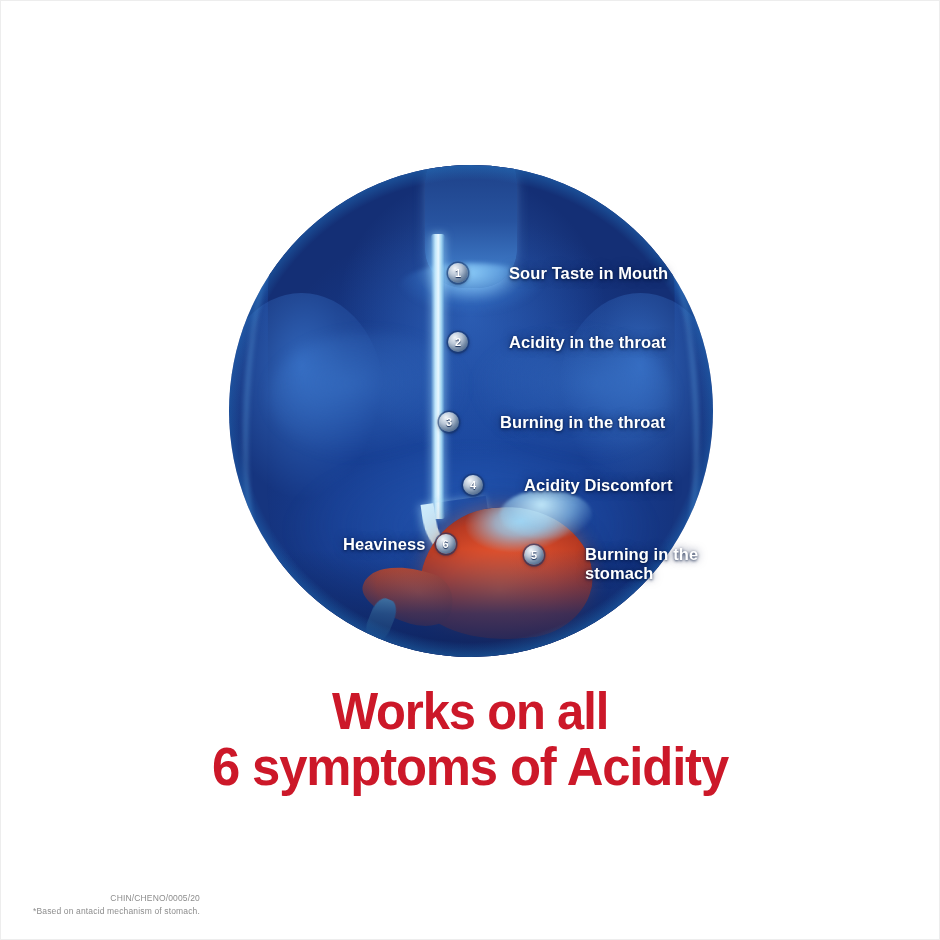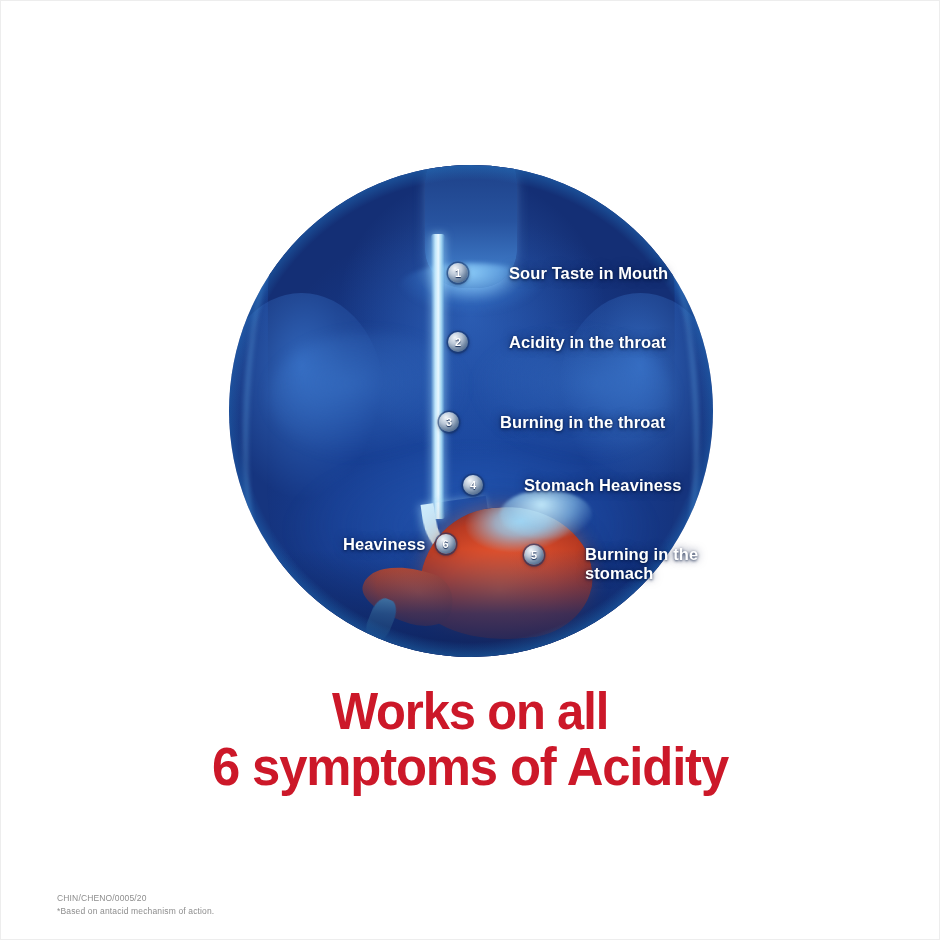--- a/index.html
+++ b/index.html
@@ -212,25 +212,26 @@
     line-height:1.04;
     letter-spacing:-1.2px;
     transform:scaleX(.94);
   }
   .headline .l1{display:block;}
   .headline .l2{display:block;font-size:54px;}
 
   
   .footer{
     position:absolute;
-    left:56px;bottom:22px;
+    left:32px;bottom:22px;
     color:#8d8d8d;
     font-size:8.5px;
     line-height:1.45;
     letter-spacing:.15px;
+    text-align:right;
   }
   .footer div{white-space:nowrap;}
 </style>
 </head>
 <body>
 
 <div class="page">
 
   <div class="illus-wrap">
     <div class="illus">
@@ -270,36 +271,36 @@
     <span class="txt">Acidity in the throat</span>
   </div>
 
   <div class="label" id="lbl-3">
     <span class="badge">3</span>
     <span class="txt">Burning in the throat</span>
   </div>
 
   <div class="label" id="lbl-4">
     <span class="badge">4</span>
-    <span class="txt">Stomach Heaviness</span>
+    <span class="txt">Acidity Discomfort</span>
   </div>
 
   <div class="label" id="lbl-5">
     <span class="badge">5</span>
     <span class="txt two-line">Burning in the stomach</span>
   </div>
 
   <div class="label left-side" id="lbl-6">
     <span class="txt">Heaviness</span>
     <span class="badge">6</span>
   </div>
 
   <div class="headline">
     <span class="l1">Works on all</span>
     <span class="l2">6 symptoms of Acidity</span>
   </div>
 
   <div class="footer">
     <div>CHIN/CHENO/0005/20</div>
-    <div>*Based on antacid mechanism of action.</div>
+    <div>*Based on antacid mechanism of stomach.</div>
   </div>
 
 </div>
 
 </body></html>

